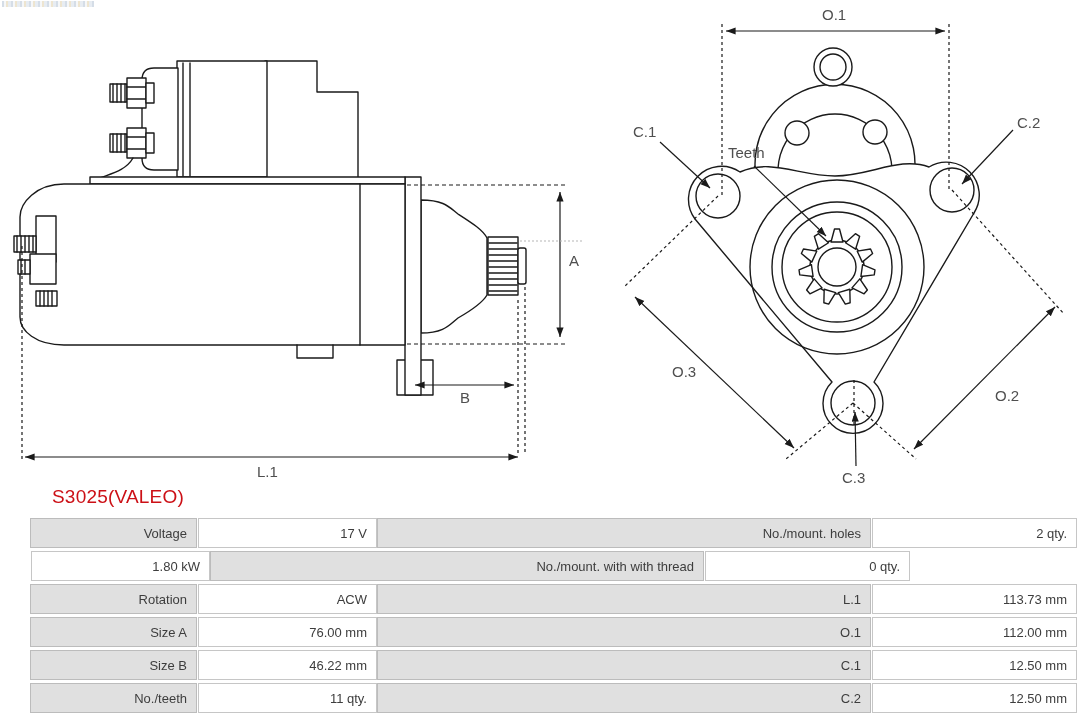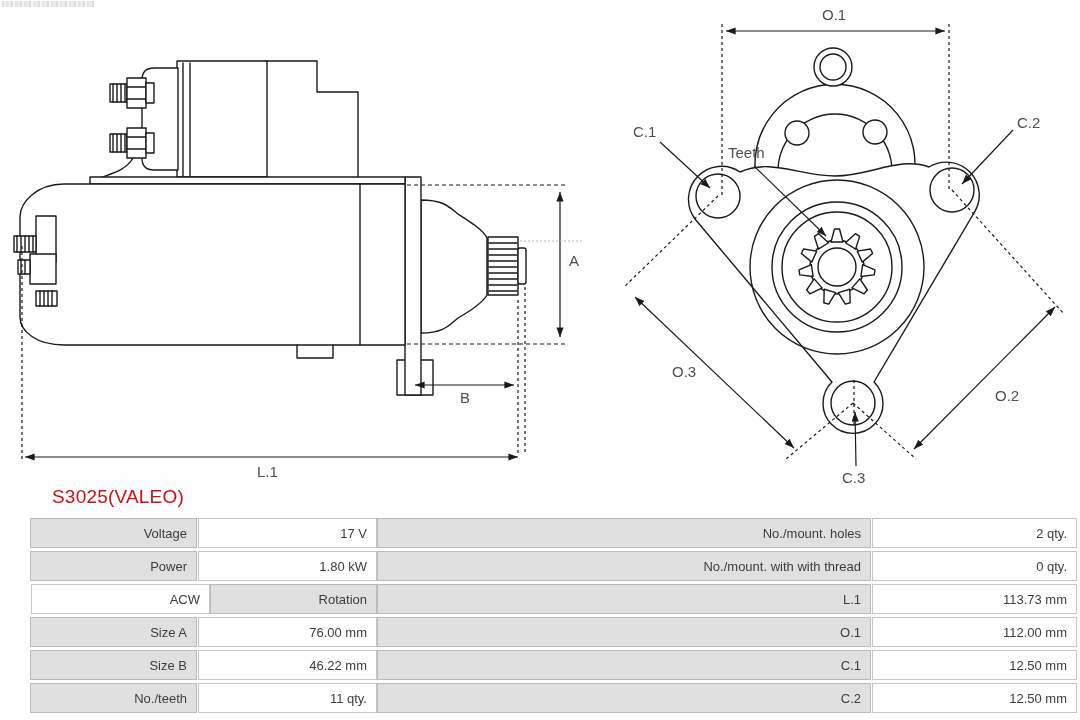--- a/index.html
+++ b/index.html
@@ -226,28 +226,27 @@
 <div class="part-title">S3025(VALEO)</div>
 
 <div class="spec-table">
   <div class="trow">
     <div class="cell lbl c1">Voltage</div>
     <div class="cell val c2">17 V</div>
     <div class="cell lbl c3">No./mount. holes</div>
     <div class="cell val c4">2 qty.</div>
   </div>
   <div class="trow">
-    <div class="cell lbl c1">Power</div>
     <div class="cell val c2">1.80 kW</div>
     <div class="cell lbl c3">No./mount. with with thread</div>
     <div class="cell val c4">0 qty.</div>
   </div>
   <div class="trow">
+    <div class="cell lbl c1">Rotation</div>
     <div class="cell val c2">ACW</div>
-    <div class="cell lbl c1">Rotation</div>
     <div class="cell lbl c3">L.1</div>
     <div class="cell val c4">113.73 mm</div>
   </div>
   <div class="trow">
     <div class="cell lbl c1">Size A</div>
     <div class="cell val c2">76.00 mm</div>
     <div class="cell lbl c3">O.1</div>
     <div class="cell val c4">112.00 mm</div>
   </div>
   <div class="trow">

